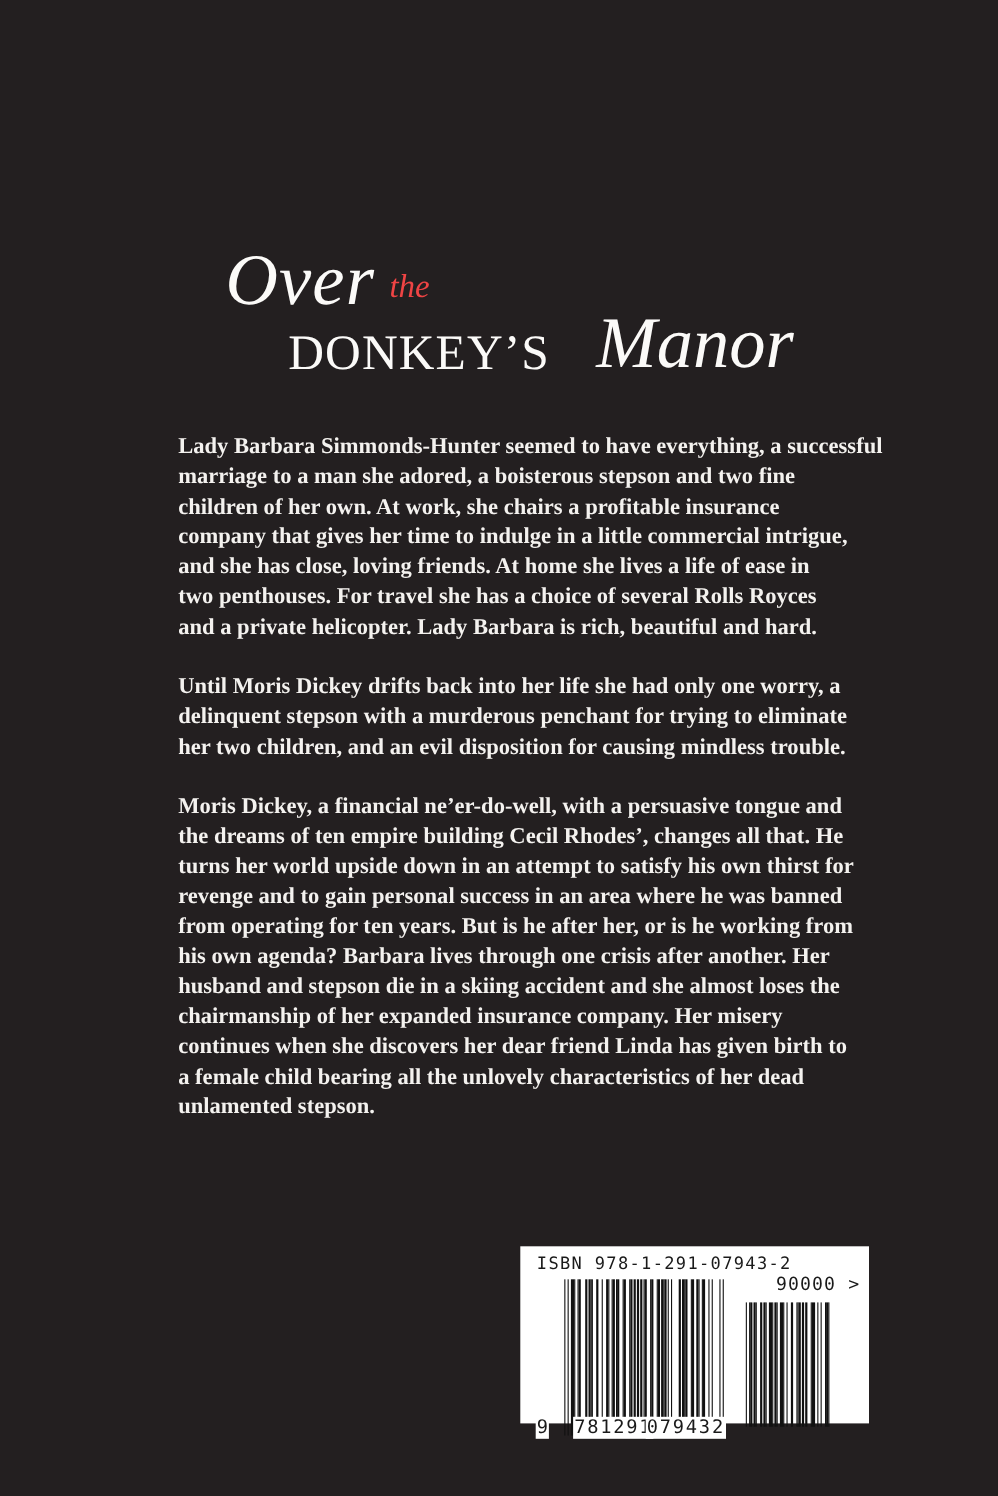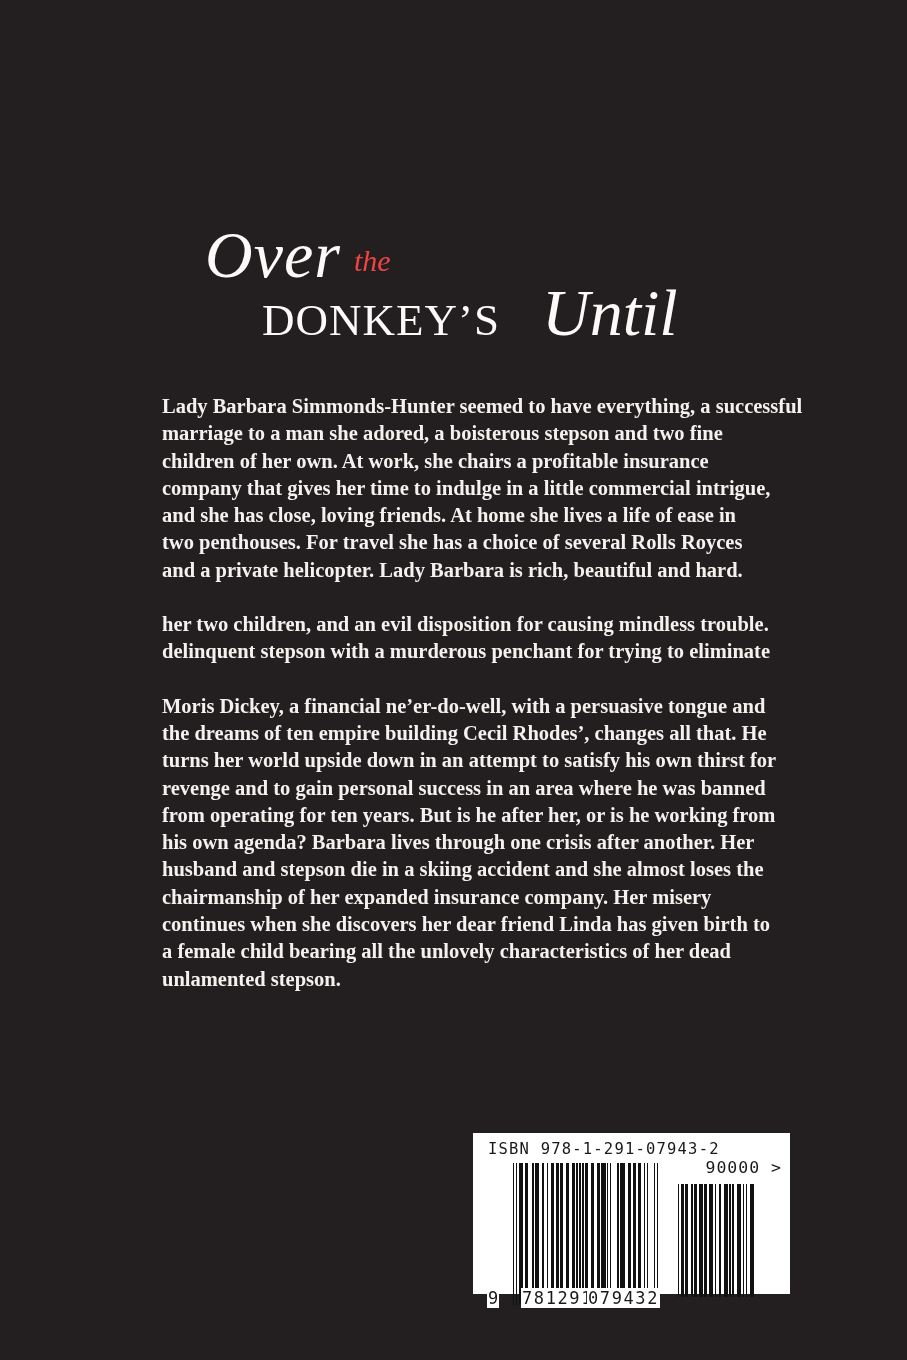--- a/index.html
+++ b/index.html
@@ -35,36 +35,37 @@
   .d-left { position: absolute; left: 34px; top: 0; letter-spacing: 1.6px; }
   .d-right { position: absolute; left: 100px; top: 0; letter-spacing: 1.6px; }
 </style>
 </head>
 <body>
 
 <div class="title">
   <span class="t-over">Over</span>
   <span class="t-the">the</span>
   <span class="t-donkeys">DONKEY’S</span>
-  <span class="t-back">Until</span>
+  <span class="t-back">Manor</span>
 </div>
 
 <div class="blurb">
   <p class="para">
     <span class="line">Lady Barbara Simmonds-Hunter seemed to have everything, a successful</span>
     <span class="line">marriage to a man she adored, a boisterous stepson and two fine</span>
     <span class="line">children of her own.  At work, she chairs a profitable insurance</span>
     <span class="line">company that gives her time to indulge in a little commercial intrigue,</span>
     <span class="line">and she has close, loving friends.  At home she lives a life of ease in</span>
     <span class="line">two penthouses.  For travel she has a choice of several Rolls Royces</span>
     <span class="line">and a private helicopter.  Lady Barbara is rich, beautiful and hard.</span>
   </p>
   <p class="para">
+    <span class="line">Until Moris Dickey drifts back into her life she had only one worry, a</span>
+    <span class="line">delinquent stepson with a murderous penchant for trying to eliminate</span>
     <span class="line">her two children, and an evil disposition for causing mindless trouble.</span>
-    <span class="line">delinquent stepson with a murderous penchant for trying to eliminate</span>
   </p>
   <p class="para">
     <span class="line">Moris Dickey, a financial ne’er-do-well, with a persuasive tongue and</span>
     <span class="line">the dreams of ten empire building Cecil Rhodes’, changes all that.  He</span>
     <span class="line">turns her world upside down in an attempt to satisfy his own thirst for</span>
     <span class="line">revenge and to gain personal success in an area where he was banned</span>
     <span class="line">from operating for ten years.  But is he after her, or is he working from</span>
     <span class="line">his own agenda?  Barbara lives through one crisis after another.  Her</span>
     <span class="line">husband and stepson die in a skiing accident and she almost loses the</span>
     <span class="line">chairmanship of her expanded insurance company.  Her misery</span>

